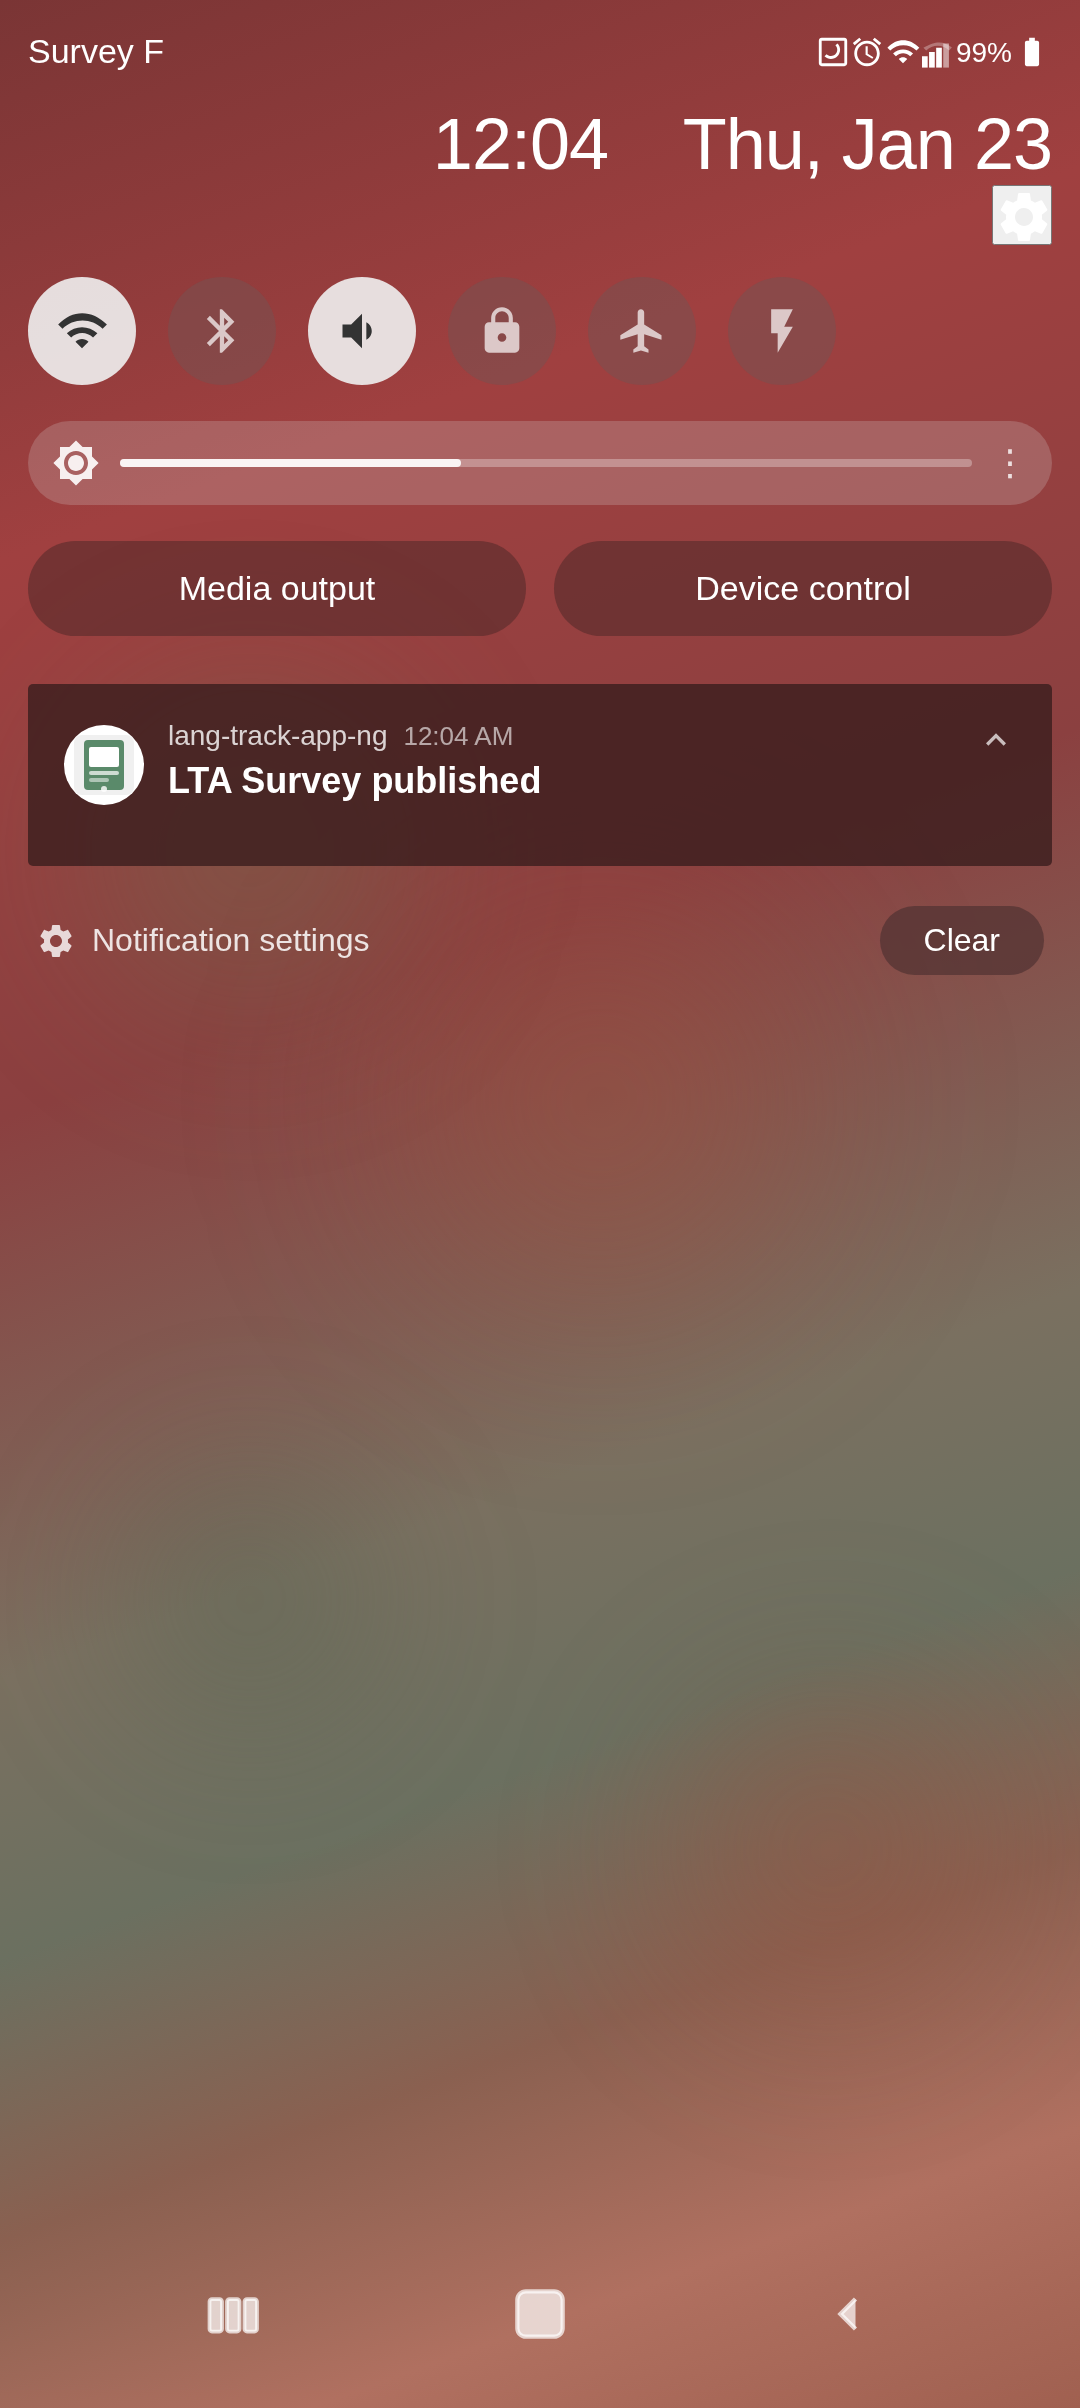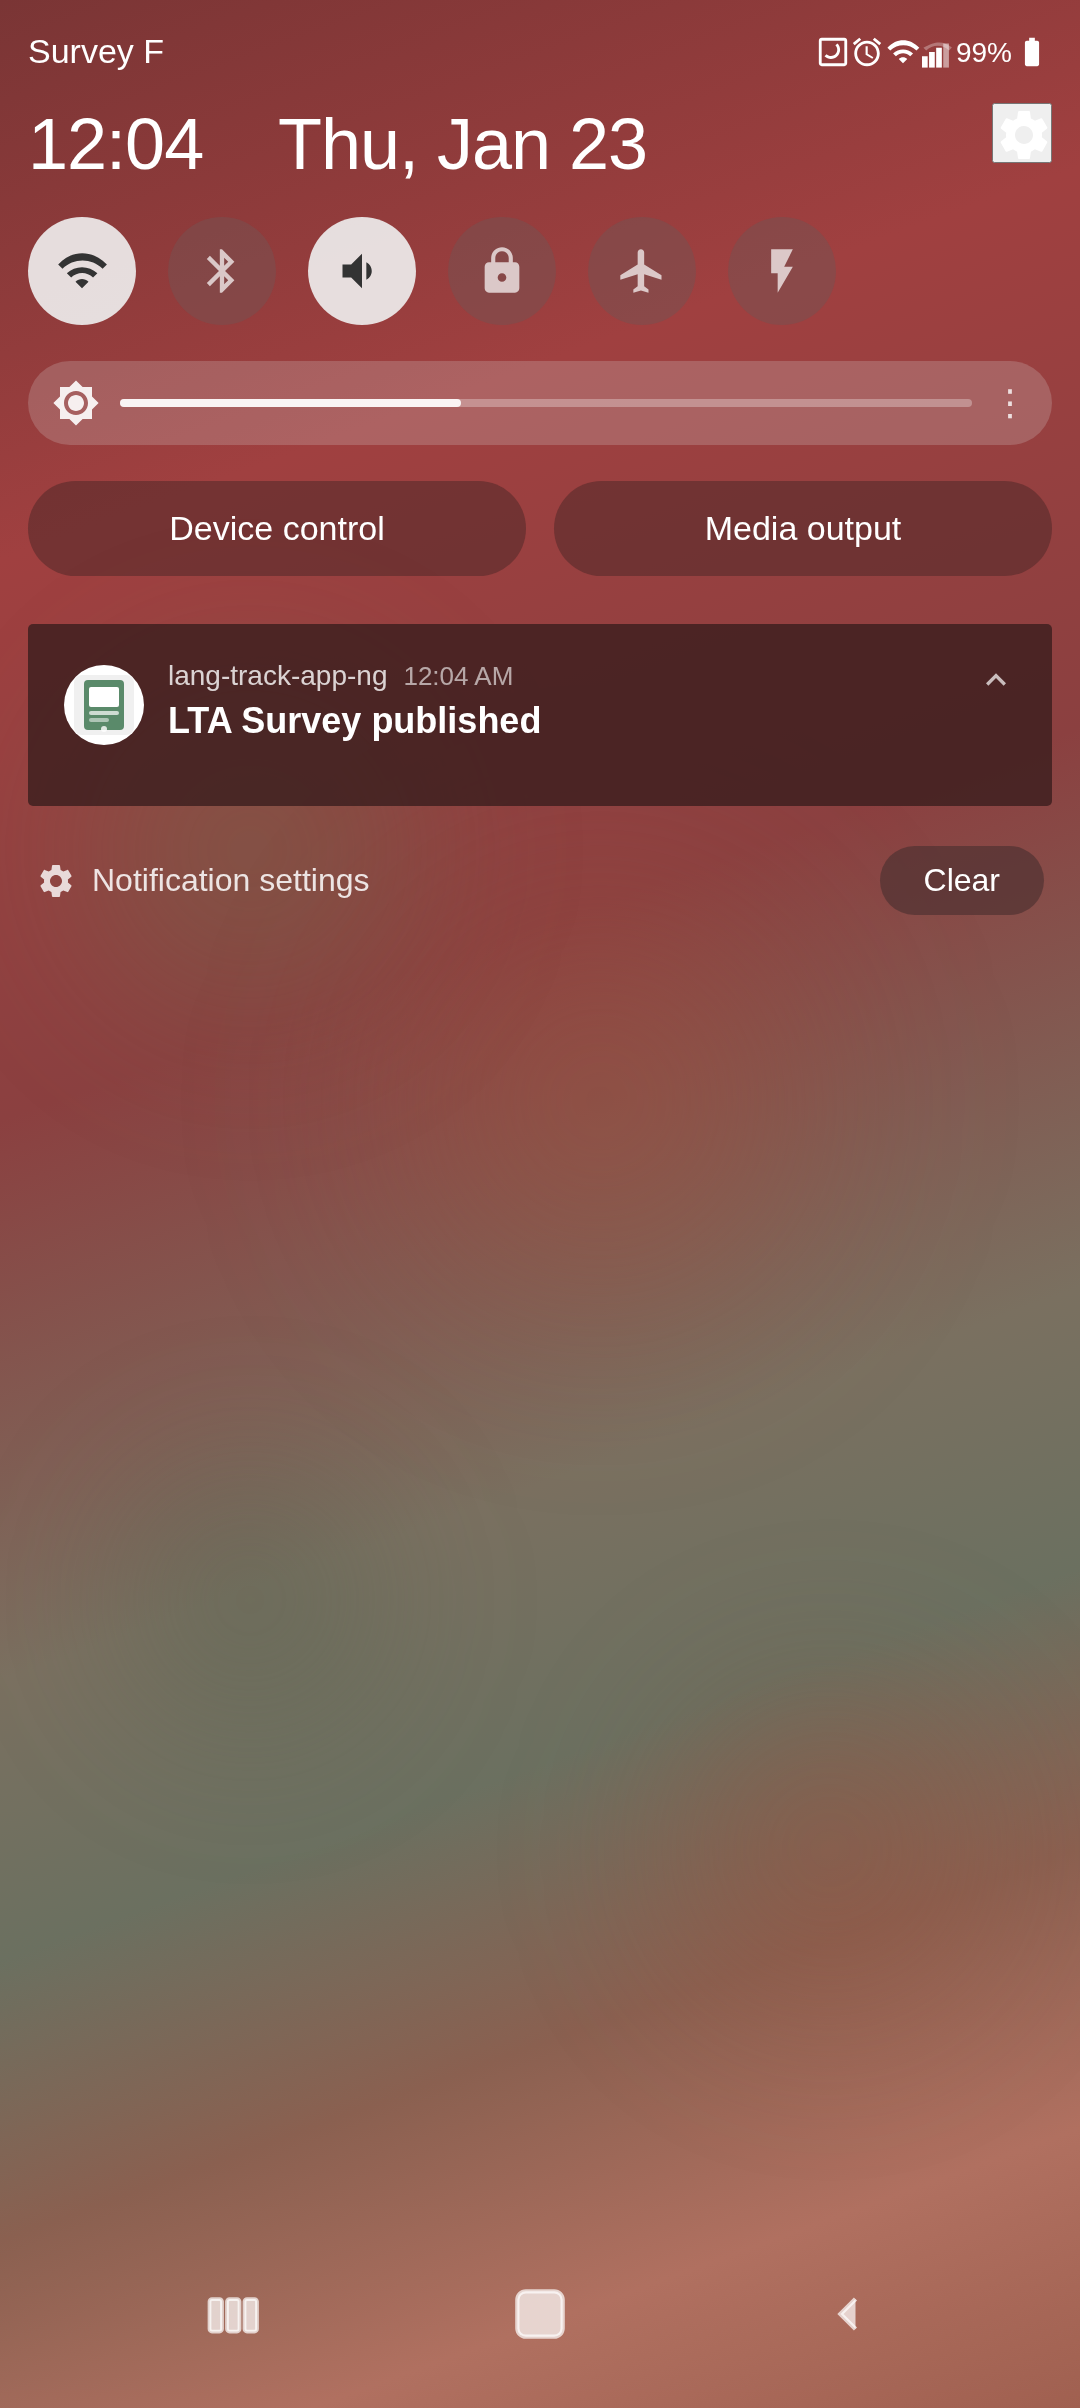--- a/index.html
+++ b/index.html
@@ -88,22 +88,23 @@
 
     .battery-text {
       color: #fff;
       font-size: 28px;
     }
 
     
     .time-row {
       display: flex;
       justify-content: space-between;
-      align-items: flex-start;
+      align-items: flex-end;
       padding: 24px 0 32px 0;
+      flex-direction: column;
     }
 
     .time-date {
       color: #fff;
       font-size: 72px;
       font-weight: 300;
       letter-spacing: -1px;
     }
 
     .settings-gear {
@@ -437,22 +438,22 @@
     <svg class="brightness-icon" width="48" height="48" viewBox="0 0 24 24" fill="rgba(255,255,255,0.9)">
       <path d="M20 8.69V4h-4.69L12 .69 8.69 4H4v4.69L.69 12 4 15.31V20h4.69L12 23.31 15.31 20H20v-4.69L23.31 12 20 8.69zM12 18c-3.31 0-6-2.69-6-6s2.69-6 6-6 6 2.69 6 6-2.69 6-6 6zm0-10c-2.21 0-4 1.79-4 4s1.79 4 4 4 4-1.79 4-4-1.79-4-4-4z"></path>
     </svg>
     <div class="brightness-track">
       <div class="brightness-fill"></div>
     </div>
     <span class="brightness-menu">⋮</span>
   </div>
 
   <div class="action-buttons">
+    <button class="action-btn">Media output</button>
     <button class="action-btn">Device control</button>
-    <button class="action-btn">Media output</button>
   </div>
 
   <div class="notification-card">
 
     <div class="notif-header">
       <div class="notif-app-icon">
 
         <svg class="notif-app-icon-inner" viewBox="0 0 60 60">
           <rect width="60" height="60" fill="#f0f0f0" rx="8"></rect>
           <rect x="10" y="5" width="40" height="50" rx="4" fill="#5a8a6a"></rect>

